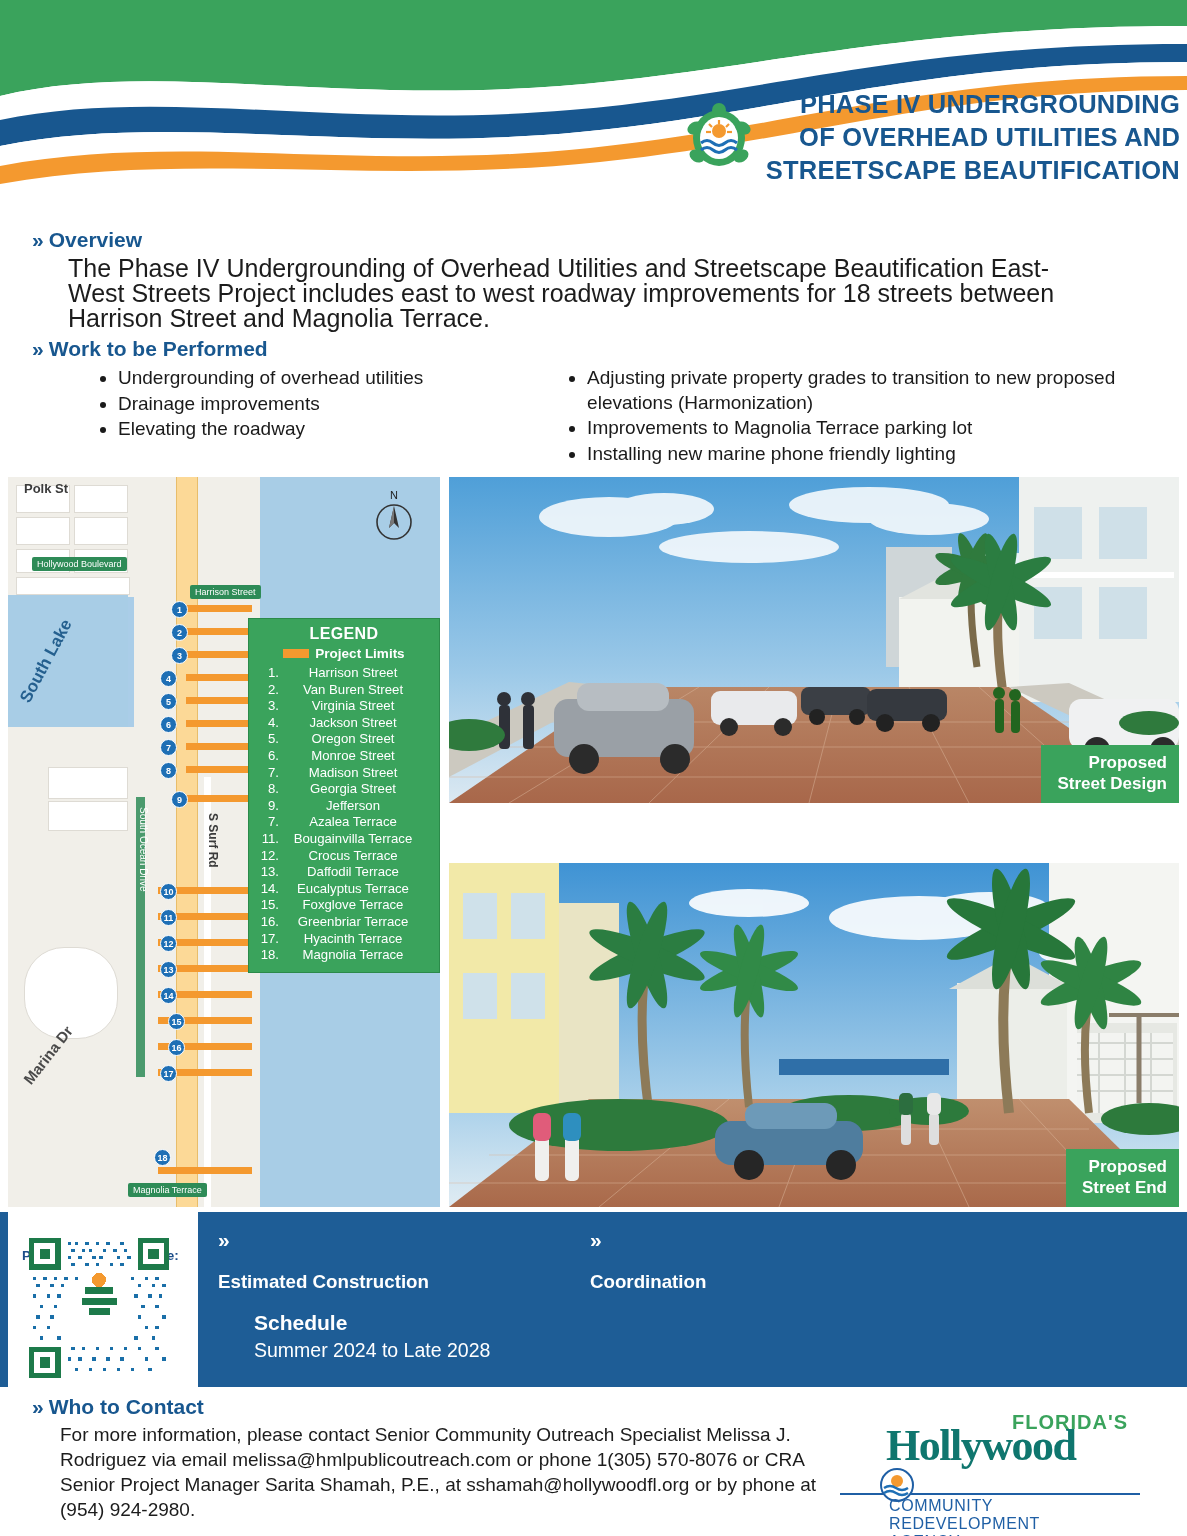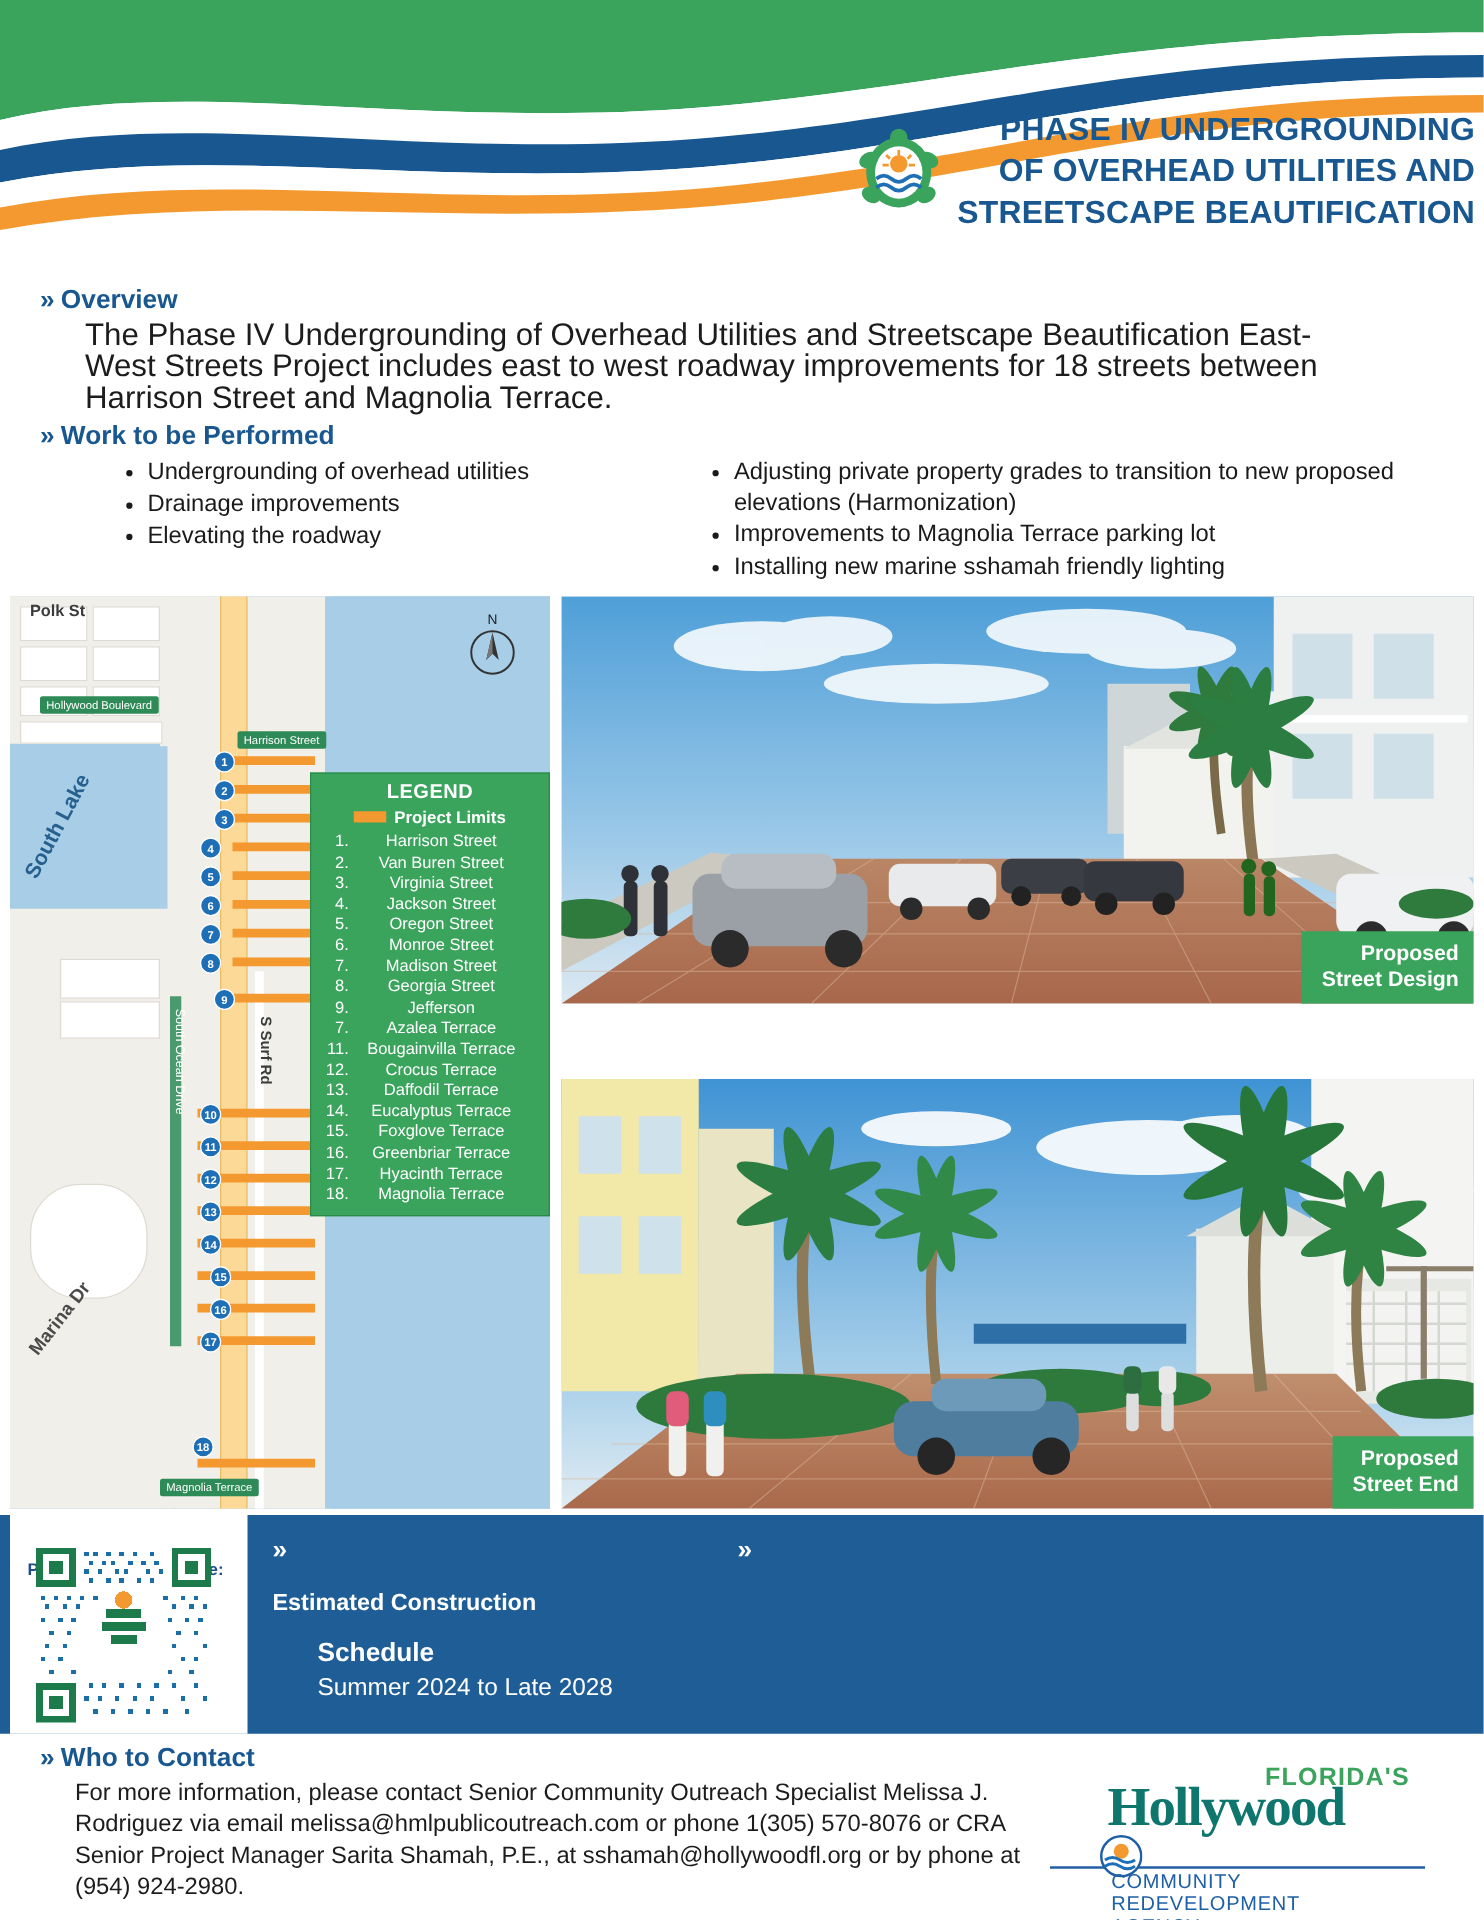--- a/index.html
+++ b/index.html
@@ -177,21 +177,21 @@
         <ul class="bul">
           <li>Undergrounding of overhead utilities</li>
           <li>Drainage improvements</li>
           <li>Elevating the roadway</li>
         </ul>
       </div>
       <div class="work-col right">
         <ul class="bul">
           <li>Adjusting private property grades to transition to new proposed elevations (Harmonization)</li>
           <li>Improvements to Magnolia Terrace parking lot</li>
-          <li>Installing new marine sshamah friendly lighting</li>
+          <li>Installing new marine phone friendly lighting</li>
         </ul>
       </div>
     </div>
   </div>
 
   <div class="map">
 
     <div class="map-land" style="left:0;top:0;width:190px;height:120px;"></div>
     <div class="map-land" style="left:0;top:0;width:160px;height:60px;"></div>
     <div class="map-water" style="left:0;top:118px;width:120px;height:150px;"></div>
@@ -730,21 +730,21 @@
     </svg>
   </div>
 
   <div class="sched">
     <span class="chev-w">»</span><h3>Estimated Construction</h3>
     <div class="l2">Schedule</div>
     <div class="dates">Summer 2024 to Late 2028</div>
   </div>
 
   <div class="coord">
-    <span class="chev-w">»</span>
+    <span class="chev-w">»</span><h3>Coordination</h3>
   </div>
 
   <div class="contact">
     <span class="chev">»</span><span class="sec-title">Who to Contact</span>
     <div class="contact-body">For more information, please contact Senior Community Outreach Specialist Melissa J. Rodriguez via email melissa@hmlpublicoutreach.com or phone 1(305) 570-8076 or CRA Senior Project Manager Sarita Shamah, P.E., at sshamah@hollywoodfl.org or by phone at (954) 924-2980.</div>
   </div>
 
   <div class="hwlogo">
     <svg viewBox="0 0 320 112" width="320" height="112">
       <line x1="0" y1="86" x2="300" y2="86" stroke="#1f5fa5" stroke-width="2"></line>

